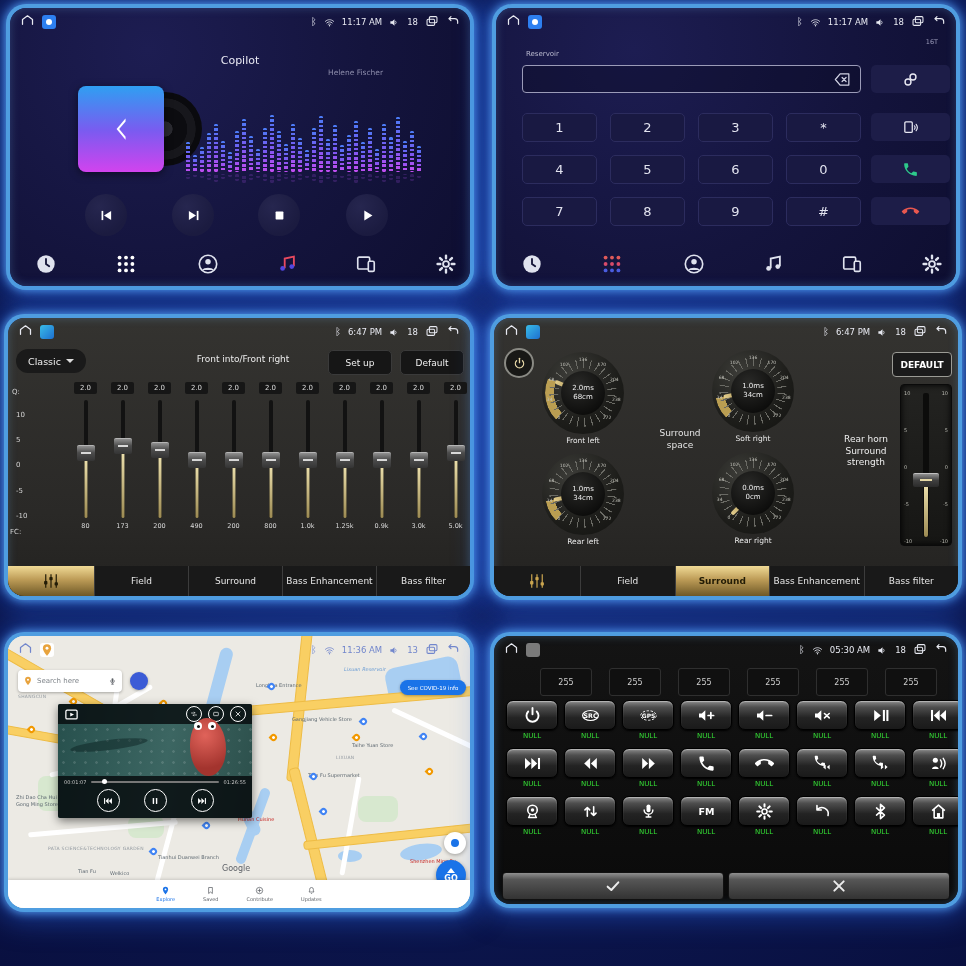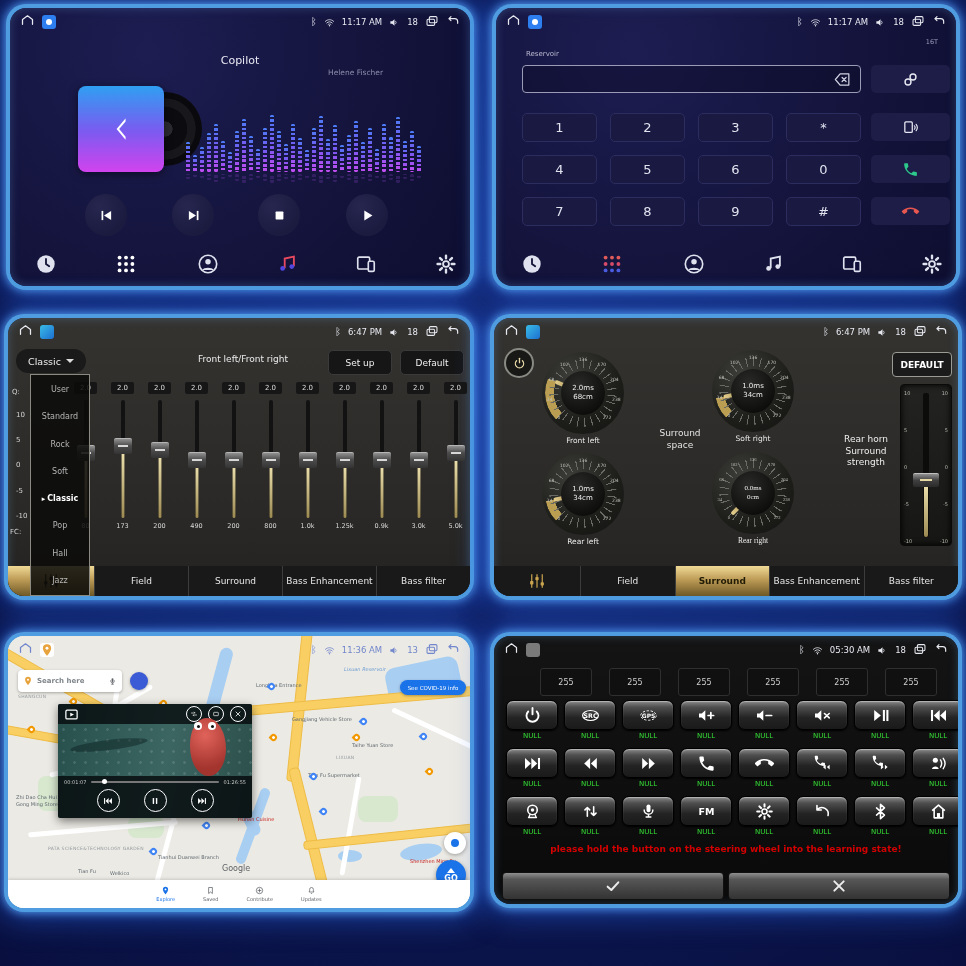--- a/index.html
+++ b/index.html
@@ -144,21 +144,21 @@
   .ml-area{font-size:4.5px;color:#939aa1;letter-spacing:.3px;}
   .ml-poi{font-size:5px;color:#5f6a72;}
   .ml-water{font-size:5px;color:#6f9fd4;font-style:italic;}
   .ml-red{font-size:5px;color:#c5221f;}
   .ml-wm{font-size:8px;color:#5f6368;}
   .pin{position:absolute;width:7px;height:7px;border-radius:50% 50% 50% 0;transform:rotate(45deg);z-index:3;}
   .pin::after{content:"";position:absolute;left:2px;top:2px;width:3px;height:3px;border-radius:50%;background:#fff;}
   .pin-o{background:#f29900;} .pin-b{background:#4285f4;}
   .searchbar{position:absolute;left:10px;top:34px;width:104px;height:22px;background:#fff;border-radius:4px;
     box-shadow:0 1px 3px rgba(0,0,0,.3);display:flex;align-items:center;gap:4px;padding:0 5px;box-sizing:border-box;z-index:9;}
-  .searchbar .txt{flex:1;font-size:7px;color:#80868b;font-weight:bold;}
+  .searchbar .txt{flex:1;font-size:7px;color:#80868b;}
   .avatar{position:absolute;left:122px;top:36px;width:18px;height:18px;border-radius:50%;background:#3b5bd6;
     box-shadow:0 1px 3px rgba(0,0,0,.3);z-index:9;}
   .covid{position:absolute;left:392px;top:44px;width:66px;height:15px;background:#1a73e8;border-radius:8px;
     color:#fff;font-size:5.5px;display:flex;align-items:center;justify-content:center;z-index:9;
     box-shadow:0 1px 3px rgba(0,0,0,.3);}
   .video{position:absolute;left:50px;top:68px;width:194px;height:114px;z-index:12;border-radius:2px;overflow:hidden;
     background:linear-gradient(100deg,#27504d,#3c6662 55%,#2c4f4b);box-shadow:0 3px 10px rgba(0,0,0,.5);}
   .vtop{position:absolute;left:0;right:0;top:0;height:20px;background:rgba(5,8,10,.78);display:flex;
     align-items:center;padding:0 6px;box-sizing:border-box;color:#fff;}
   .vtop .widget{width:15px;height:15px;color:#fff;}
@@ -566,21 +566,21 @@
               <svg viewBox="0 0 24 24" xmlns="http://www.w3.org/2000/svg">
                 <path d="M20 16v-3a5 5 0 00-5-5H5M8.5 4.5L5 8l3.5 3.5" fill="none" stroke="currentColor" stroke-width="2" stroke-linecap="round" stroke-linejoin="round"></path>
               </svg>
             </span></span>
         </div>
       </header>
     <div class="pill">
       <span>Classic</span>
       <span class="chev"></span>
     </div>
-    <div class="eqhdr">Front left/Front right</div>
+    <div class="eqhdr">Front into/Front right</div>
     <div class="pbtn" style="left:320px;top:32px;width:62px;height:23px">Set up</div>
     <div class="pbtn" style="left:392px;top:32px;width:62px;height:23px">Default</div>
     <div class="qfc" style="left:4px;top:70px">Q:</div>
     <div id="eqscale">
         <div class="qfc" style="left: 8px; top: 93px;">10</div>
         <div class="qfc" style="left: 8px; top: 118px;">5</div>
         <div class="qfc" style="left: 8px; top: 143px;">0</div>
         <div class="qfc" style="left: 8px; top: 169px;">-5</div>
         <div class="qfc" style="left: 8px; top: 194px;">-10</div>
       </div>
@@ -707,30 +707,20 @@
               <rect x="2.8" y="12" width="4.4" height="4.5" rx="1" fill="currentColor"></rect>
               <rect x="9.8" y="6.5" width="4.4" height="4.5" rx="1" fill="currentColor"></rect>
               <rect x="16.8" y="13.5" width="4.4" height="4.5" rx="1" fill="currentColor"></rect>
             </svg>
           </span>
         </div>
         <div class="tab">Field</div>
         <div class="tab">Surround</div>
         <div class="tab">Bass Enhancement</div>
         <div class="tab">Bass filter</div>
-      </div>
-    <div id="dropdown">
-        <div class="ditem">User</div>
-        <div class="ditem">Standard</div>
-        <div class="ditem">Rock</div>
-        <div class="ditem">Soft</div>
-        <div class="ditem sel"><span class="arrow">▸</span>Classic</div>
-        <div class="ditem">Pop</div>
-        <div class="ditem">Hall</div>
-        <div class="ditem">Jazz</div>
       </div>
   </section>
 
   <section class="panel graphite" id="p4">
     <header class="sbar" id="sb4">
         <div class="sb-l">
           <span><span class="ic" style="height: 15px; width: 15px;">
               <svg viewBox="0 0 24 24" xmlns="http://www.w3.org/2000/svg">
                 <path d="M4 18V10.5L12 4.5L20 10.5V18" fill="none" stroke="currentColor" stroke-width="2" stroke-linecap="round" stroke-linejoin="round"></path>
               </svg>
@@ -820,21 +810,21 @@
           <span class="dlabel" style="transform: rotate(67.5deg) translateY(-34px) rotate(-67.5deg) translate(-50%, -50%);">204</span>
           <span class="dlabel" style="transform: rotate(101.25deg) translateY(-34px) rotate(-101.25deg) translate(-50%, -50%);">238</span>
           <span class="dlabel" style="transform: rotate(135deg) translateY(-34px) rotate(-135deg) translate(-50%, -50%);">272</span>
           <div class="needle" style="transform: rotate(-101.25deg);"></div>
           <div class="hub">
             <span>1.0ms</span>
             <span>34cm</span>
           </div>
           <div class="klabel">Rear left</div>
         </div>
-        <div class="knob" style="left: 218px; top: 134px; font-family: Liberation Serif, serif;">
+        <div class="knob" style="left: 218px; top: 134px;">
           <div class="arc" style="background: conic-gradient(from 225deg, rgba(195, 165, 85, 0.95) 0deg, rgba(195, 165, 85, 0.95) 0deg, rgba(0, 0, 0, 0) 0deg, rgba(0, 0, 0, 0) 360deg);"></div>
           <div class="ticks"></div>
           <span class="dlabel" style="transform: rotate(-135deg) translateY(-34px) rotate(135deg) translate(-50%, -50%);">0</span>
           <span class="dlabel" style="transform: rotate(-101.25deg) translateY(-34px) rotate(101.25deg) translate(-50%, -50%);">34</span>
           <span class="dlabel" style="transform: rotate(-67.5deg) translateY(-34px) rotate(67.5deg) translate(-50%, -50%);">68</span>
           <span class="dlabel" style="transform: rotate(-33.75deg) translateY(-34px) rotate(33.75deg) translate(-50%, -50%);">102</span>
           <span class="dlabel" style="transform: rotate(0deg) translateY(-34px) rotate(0deg) translate(-50%, -50%);">136</span>
           <span class="dlabel" style="transform: rotate(33.75deg) translateY(-34px) rotate(-33.75deg) translate(-50%, -50%);">170</span>
           <span class="dlabel" style="transform: rotate(67.5deg) translateY(-34px) rotate(-67.5deg) translate(-50%, -50%);">204</span>
           <span class="dlabel" style="transform: rotate(101.25deg) translateY(-34px) rotate(-101.25deg) translate(-50%, -50%);">238</span>
@@ -1435,21 +1425,20 @@
             <span class="ic" style="height: 19px; width: 19px;">
               <svg viewBox="0 0 24 24" xmlns="http://www.w3.org/2000/svg">
                 <path d="M4 11L12 4l8 7M6.5 9.5V20h11V9.5" stroke="currentColor" stroke-width="2" fill="none" stroke-linejoin="round"></path>
                 <rect x="10" y="14" width="4" height="6" fill="currentColor"></rect>
               </svg>
             </span>
           </div>
           <div class="nulltag">NULL</div>
         </div>
       </div>
-    <div class="redmsg">please hold the button on the steering wheel into the learning state!</div>
     <div class="okrow">
       <div class="okbtn">
           <span class="ic" id="okic">
             <svg viewBox="0 0 24 24" xmlns="http://www.w3.org/2000/svg">
               <path d="M4 13l5.5 5L20 6.5" fill="none" stroke="currentColor" stroke-width="3" stroke-linecap="round" stroke-linejoin="round"></path>
             </svg>
           </span>
         </div>
       <div class="okbtn">
           <span class="ic" id="xic">

